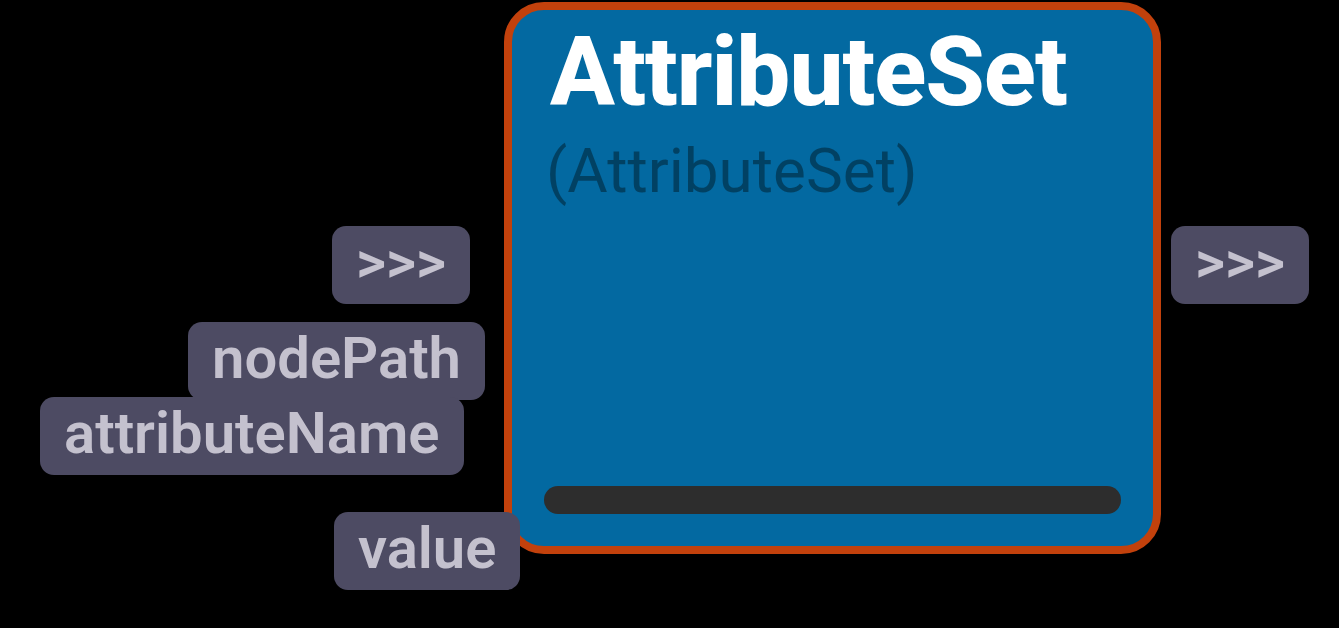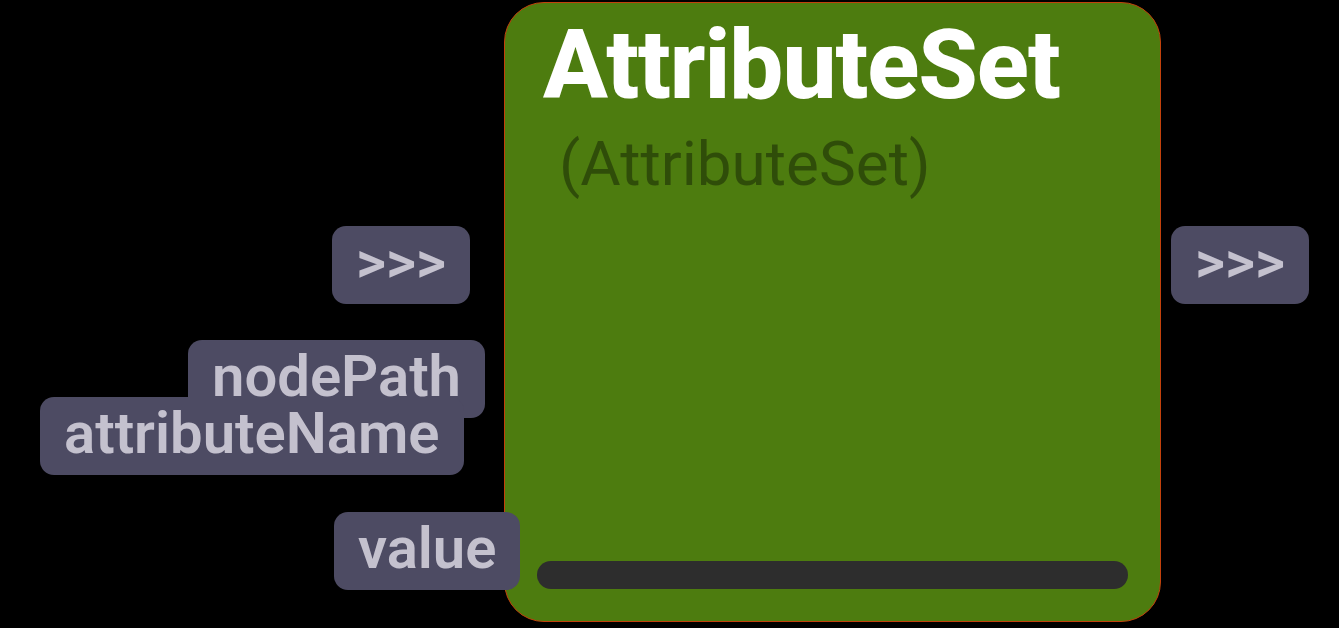--- a/index.html
+++ b/index.html
@@ -13,38 +13,38 @@
   .stage {
     position: relative;
     width: 1339px;
     height: 628px;
   }
   .node {
     position: absolute;
     left: 504px;
     top: 2px;
     width: 657px;
-    height: 620px;
-    background: #4d7c0f;
-    border: 1px solid #c2410c;
+    height: 552px;
+    background: #0369a1;
+    border: 8px solid #c2410c;
     border-radius: 40px;
     box-sizing: border-box;
   }
   .node-title {
     position: absolute;
     left: 38px;
     top: 6px;
     font-size: 96px;
     font-weight: 800;
     color: #ffffff;
     letter-spacing: -1px;
   }
   .node-subtitle {
     position: absolute;
-    left: 54px;
+    left: 34px;
     top: 124px;
     font-size: 62px;
     font-weight: 400;
     color: rgba(0,0,0,0.38);
   }
   .node-bar {
     position: absolute;
     left: 32px;
     right: 32px;
     bottom: 32px;
@@ -57,21 +57,21 @@
     background: #4d4b63;
     color: #c4c1ce;
     border-radius: 14px;
     padding: 3px 24px 8px 24px;
     font-size: 58px;
     font-weight: 600;
     line-height: 1.15;
     white-space: nowrap;
   }
   .port-in-exec   { left: 332px; top: 226px; }
-  .port-in-1      { left: 188px; top: 340px; }
+  .port-in-1      { left: 188px; top: 322px; }
   .port-in-2      { left: 40px;  top: 397px; }
   .port-in-3      { left: 302px; top: 512px; margin-left: 32px; }
   .port-out-exec  { left: 1171px; top: 226px; }
 </style>
 </head>
 <body>
 
 <div class="stage">
 
   <div class="node">

